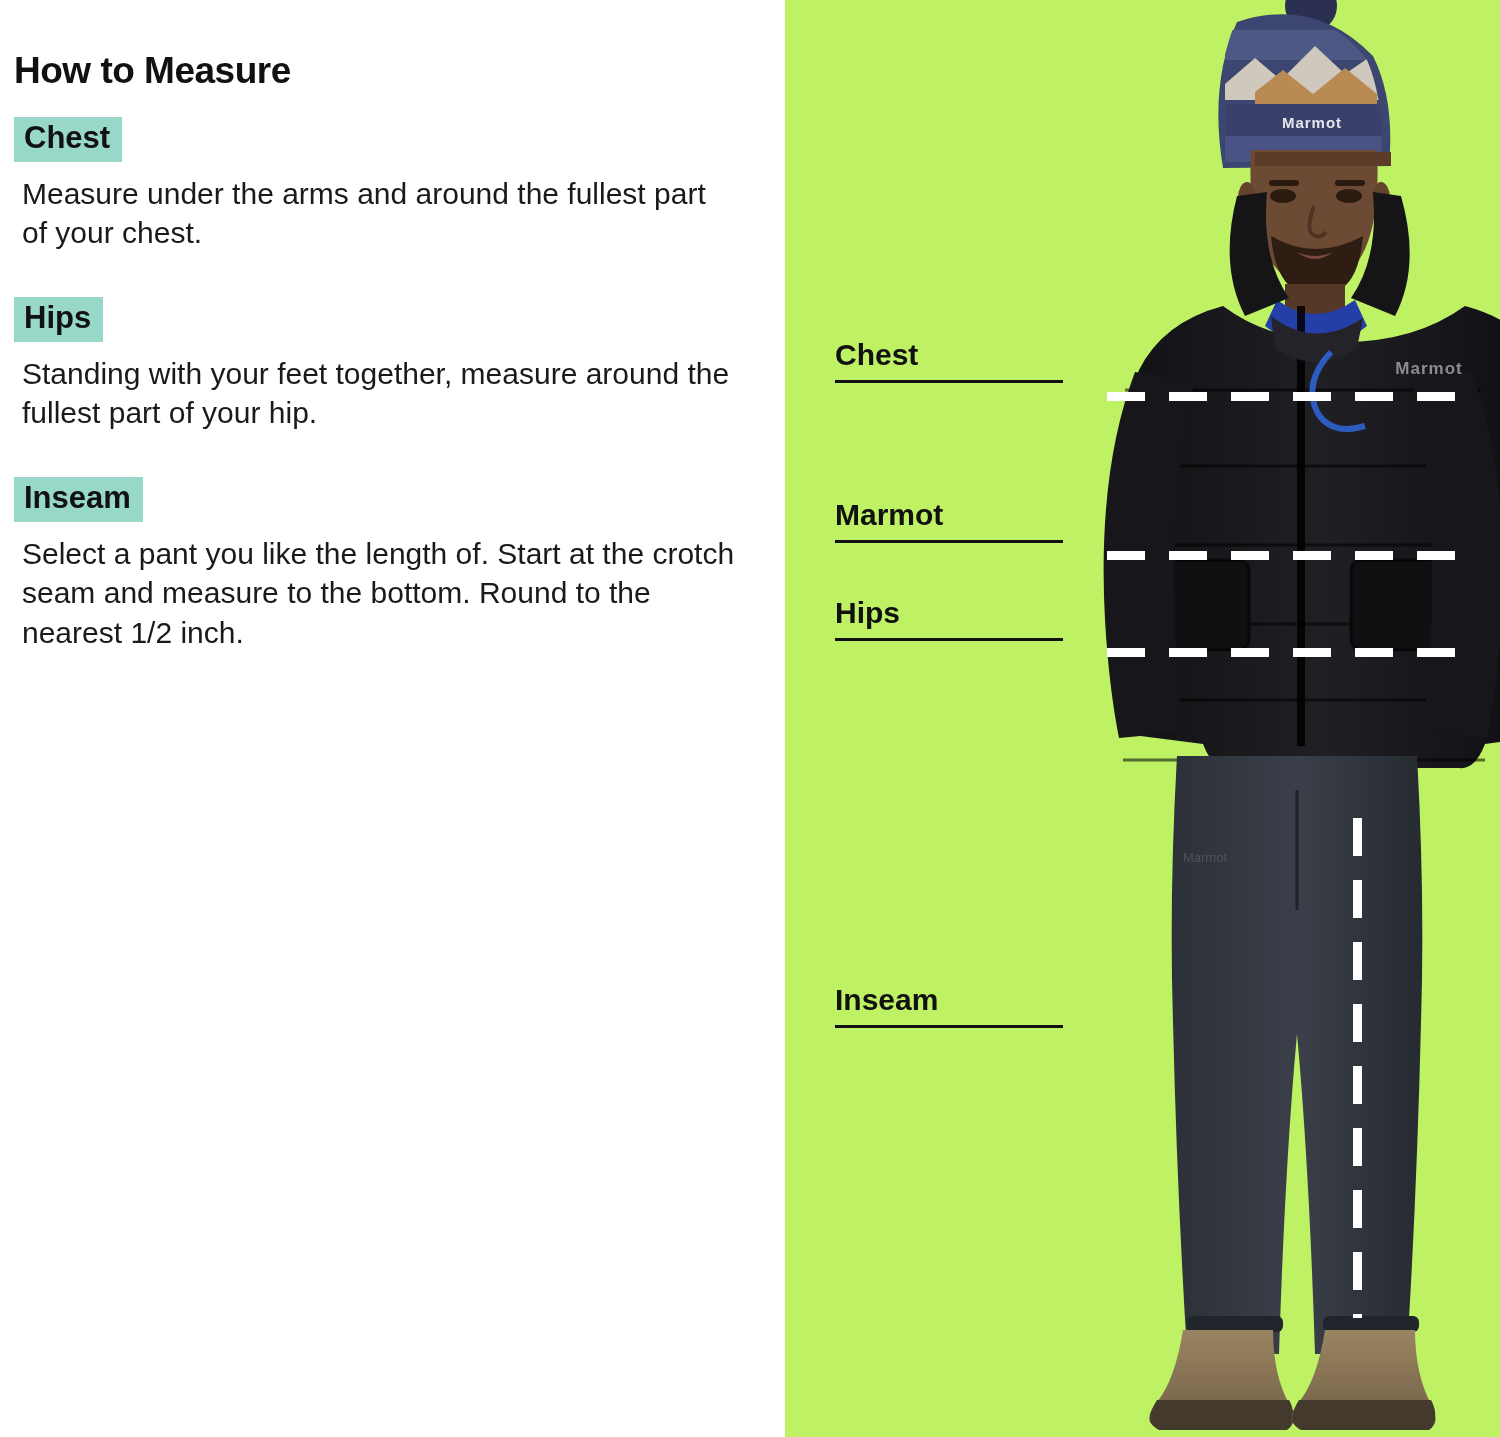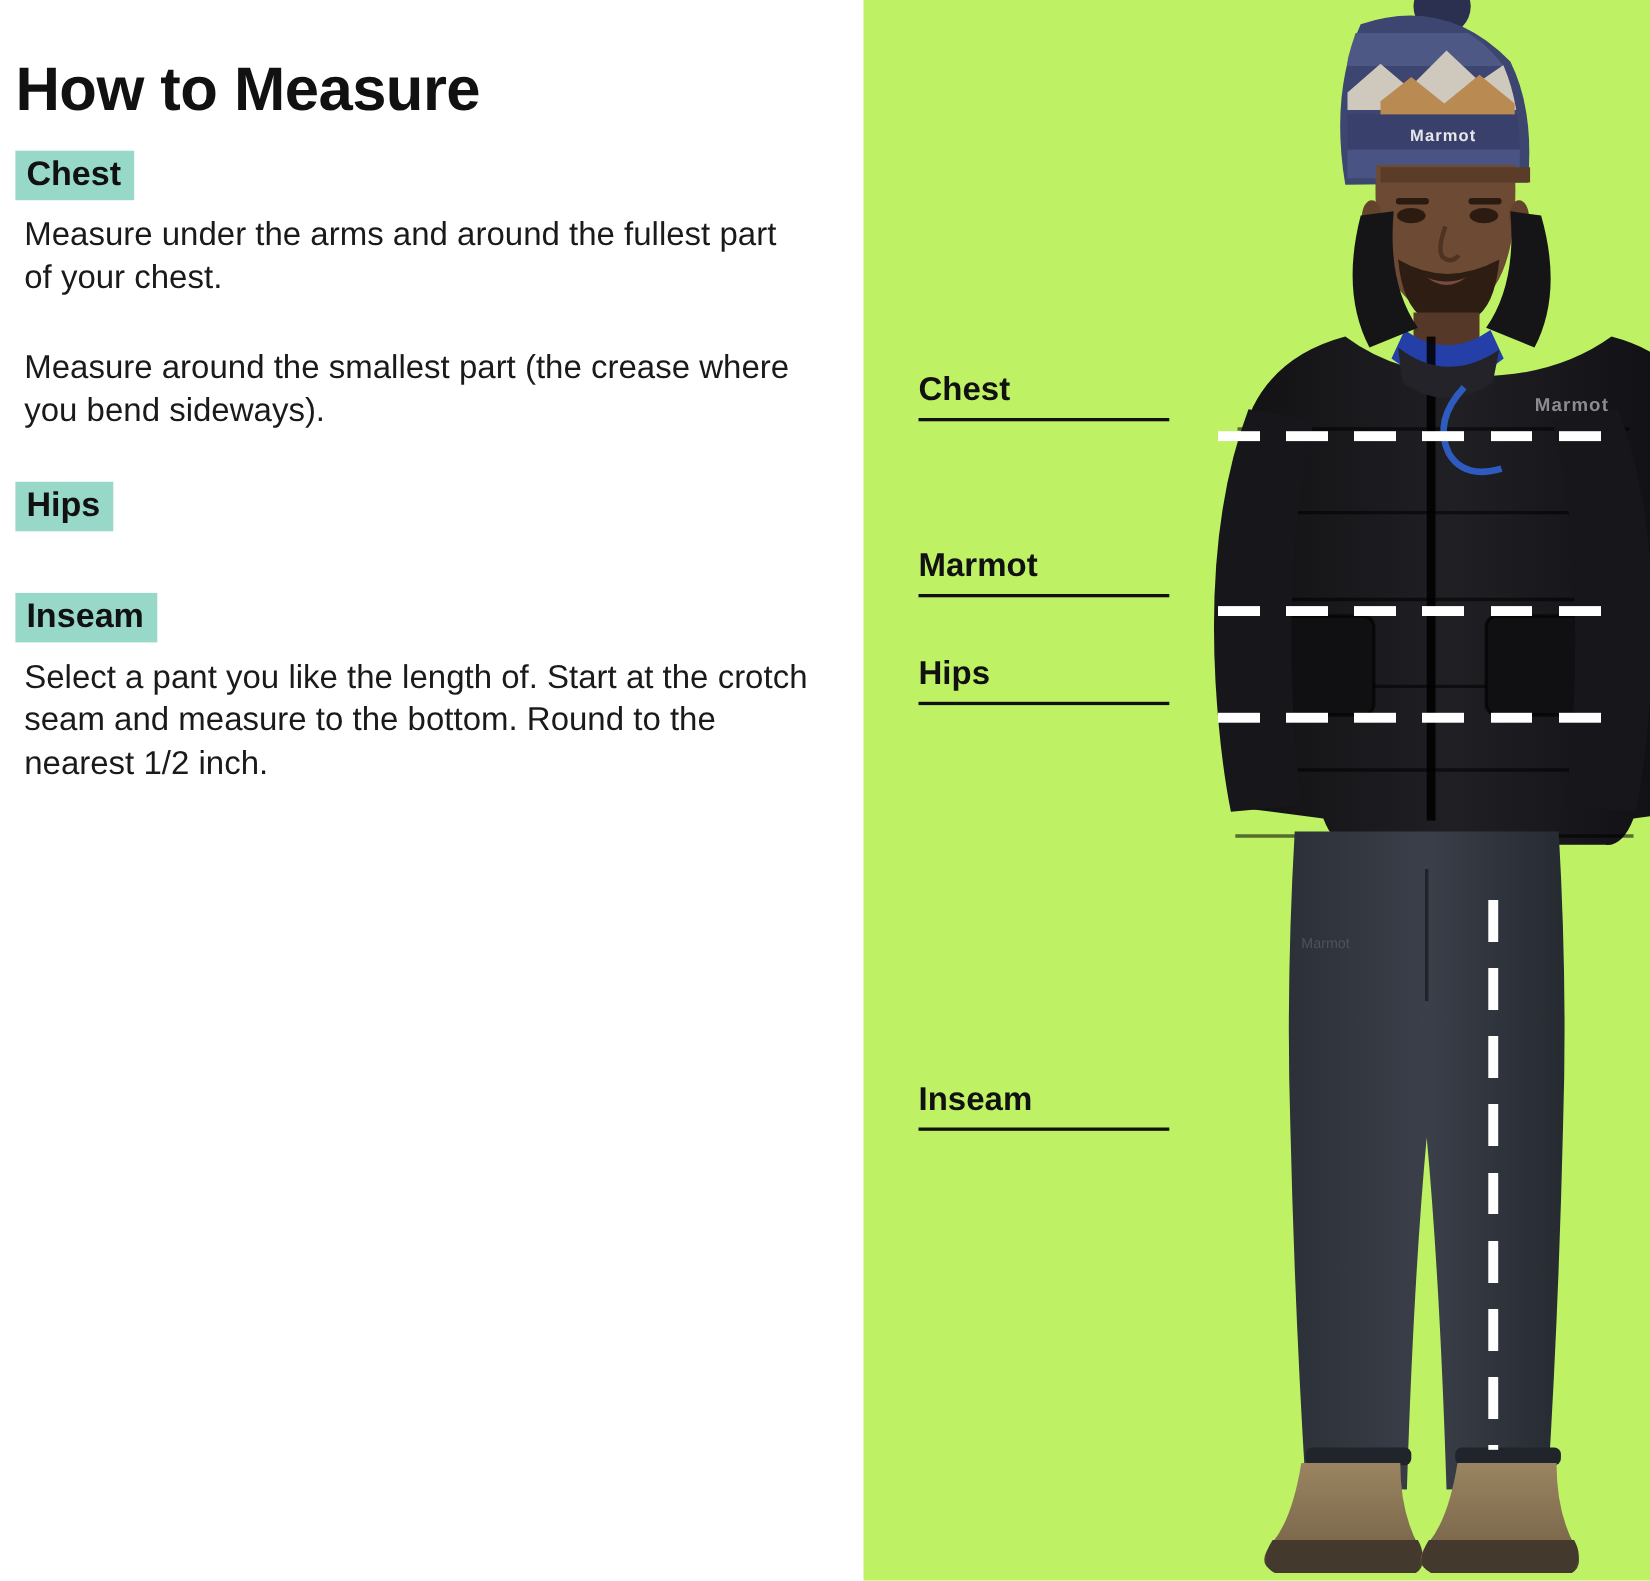--- a/index.html
+++ b/index.html
@@ -24,21 +24,21 @@
 
   
   .left-panel {
     width: 785px;
     height: 1437px;
     padding: 40px 50px 0 12px;
     background: #ffffff;
     position: relative;
   }
   .main-title {
-    font-size: 56px;
+    font-size: 37px;
     font-weight: bold;
     letter-spacing: -0.5px;
     color: #111111;
     margin: 12px 0 26px 2px;
     line-height: 1.05;
   }
   .section { margin-bottom: 26px; }
   .section-label {
     display: inline-block;
     background: #97d8c8;
@@ -134,25 +134,25 @@
   <div class="left-panel">
 
     <h1 class="main-title">How to Measure</h1>
 
     <div class="section sec-chest">
       <div class="section-label">Chest</div>
       <p class="section-body">Measure under the arms and around the fullest part of your chest.</p>
     </div>
 
     <div class="section sec-waist">
-      <p class="section-body">Measure around the smallest part (the crease where you bend sideways).</p>
     </div>
 
     <div class="section sec-hips">
       <div class="section-label">Hips</div>
+      <p class="section-body">Standing with your feet together, measure around the fullest part of your hip.</p>
     </div>
 
     <div class="section sec-inseam">
       <div class="section-label">Inseam</div>
       <p class="section-body">Select a pant you like the length of. Start at the crotch seam and measure to the bottom. Round to the nearest 1/2 inch.</p>
     </div>
 
   </div>
 
   <div class="right-panel">

